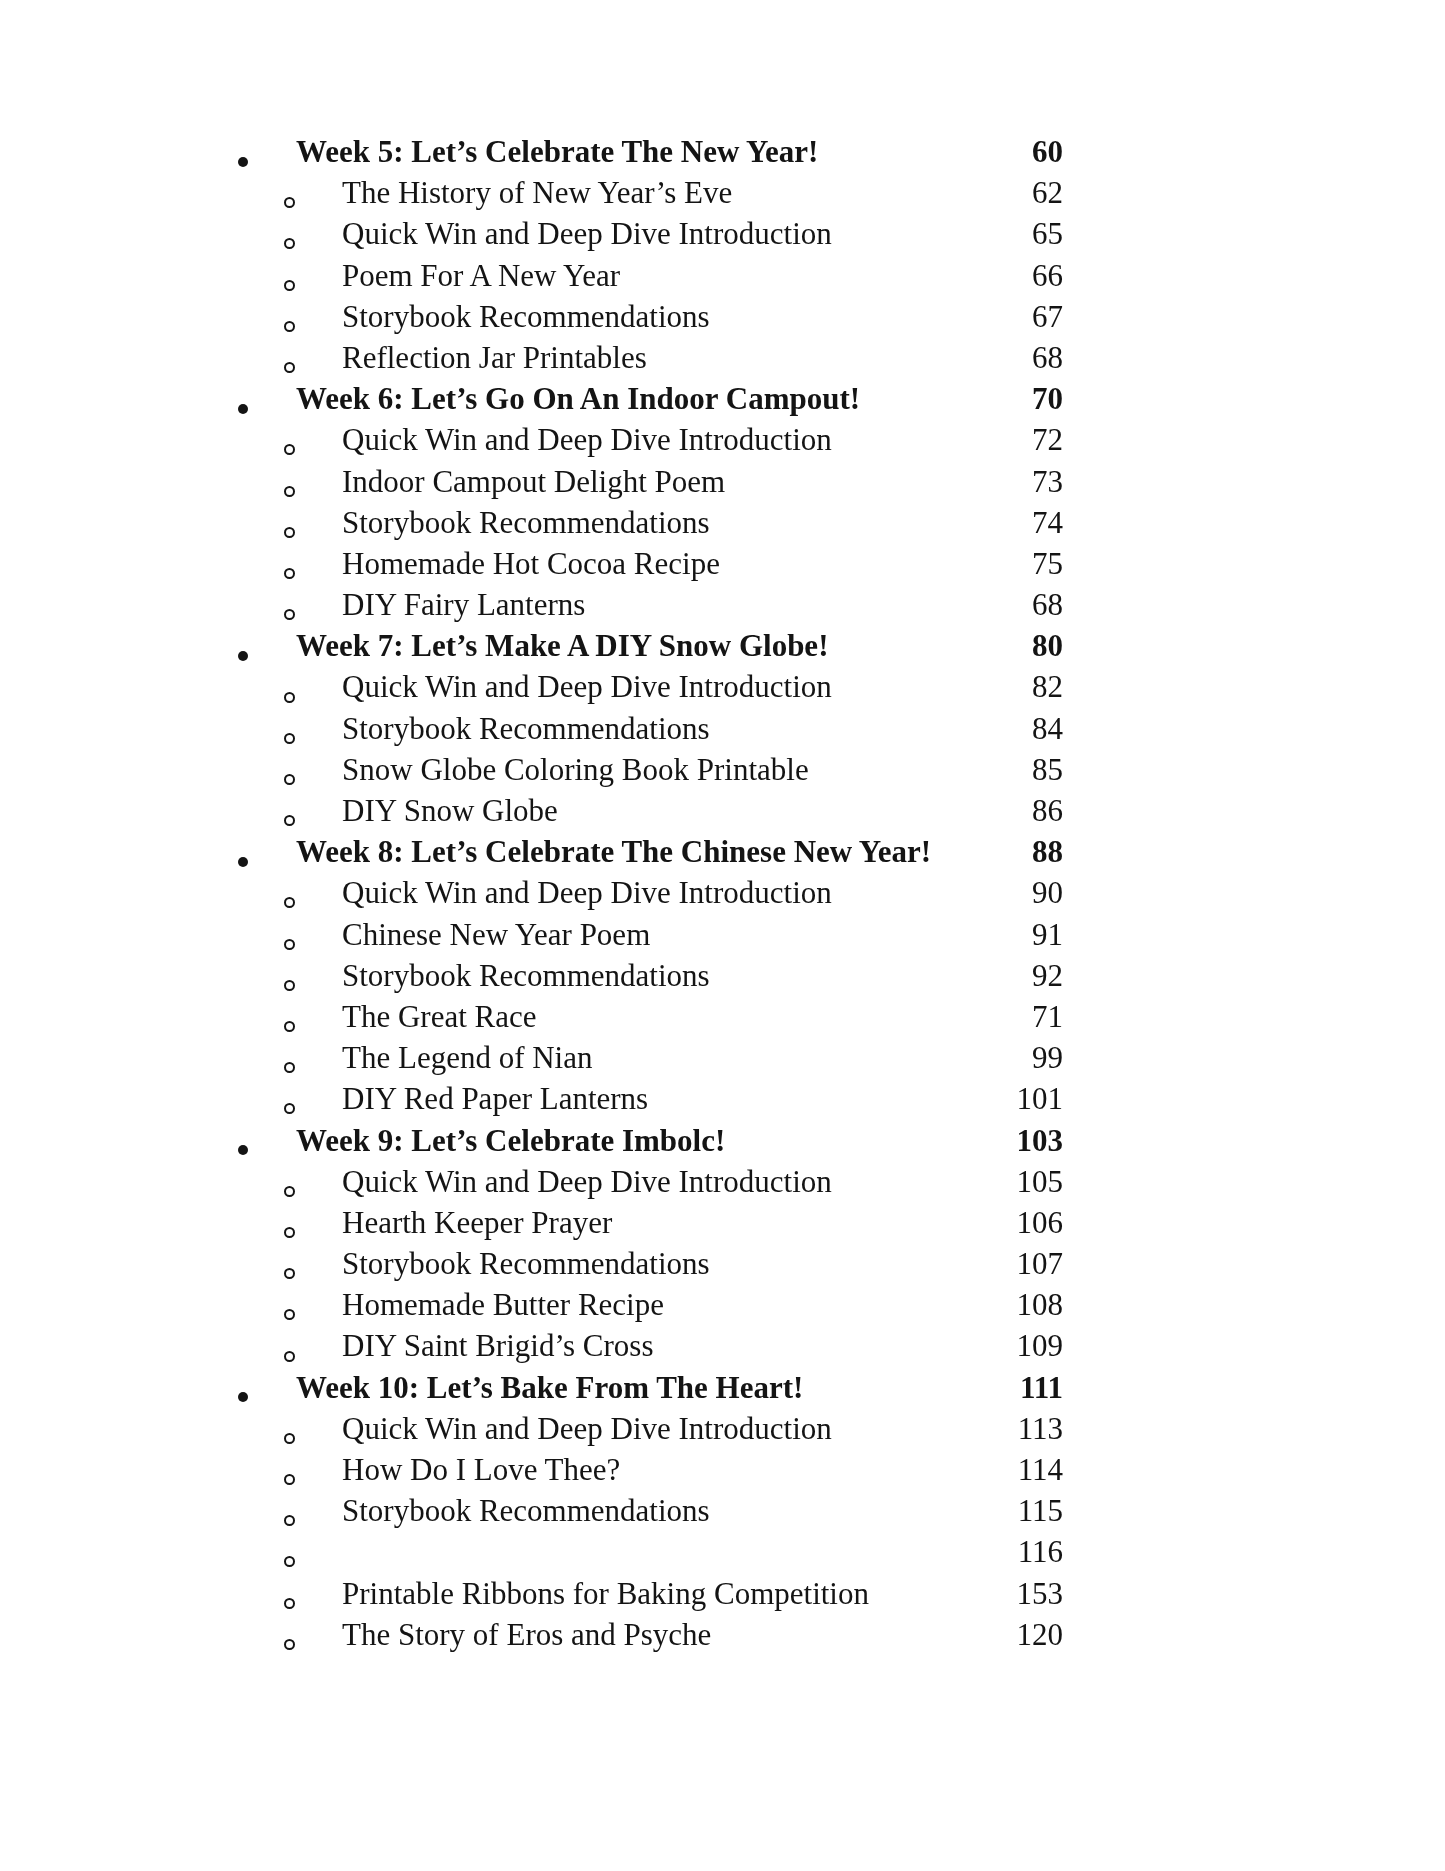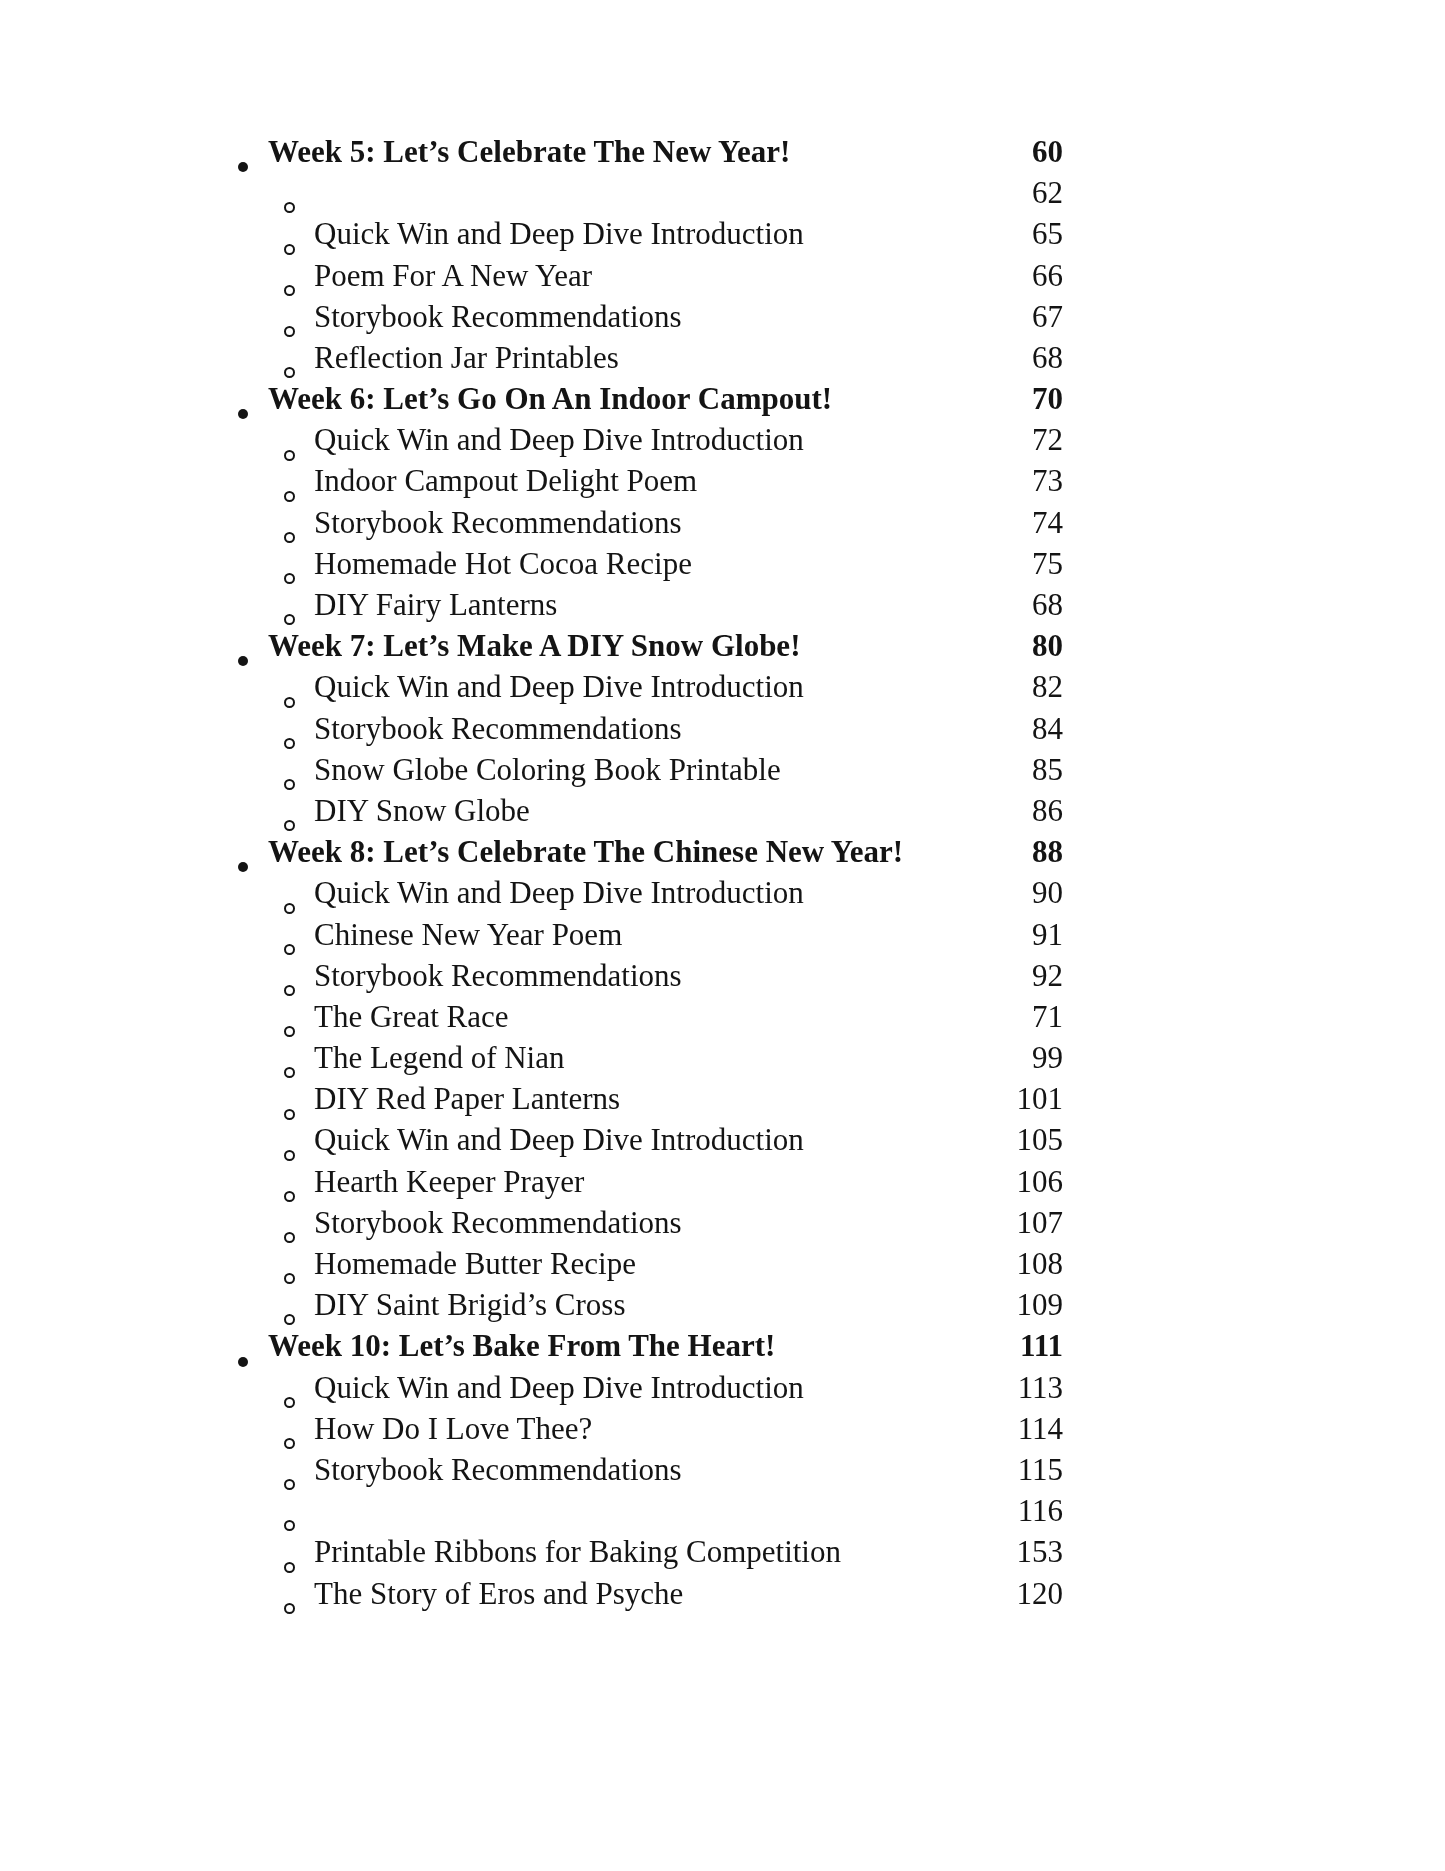--- a/index.html
+++ b/index.html
@@ -20,22 +20,23 @@
     position: absolute;
     top: 131px;
     left: 238px;
     width: 825px;
   }
   .row {
     display: flex;
     height: 41.2px;
     line-height: 41.2px;
     font-size: 31px;
-    align-items: flex-end;
+    align-items: center;
     white-space: nowrap;
+    gap: 28px;
   }
   .row.level1 { font-weight: 700; }
   .row.level2 { padding-left: 46px; font-weight: 400; }
   .bullet {
     width: 30px;
     flex: 0 0 30px;
     padding-top: 20px;
     box-sizing: border-box;
   }
   .dot-filled {
@@ -75,20 +76,21 @@
         </span>
     <span class="label">Week 5: Let’s Celebrate The New Year!</span>
     <span class="leader"></span>
     <span class="pagenum">60</span>
   </div>
 
   <div class="row level2">
     <span class="bullet">
           <i class="dot-open"></i>
         </span>
+    <span class="label">The History of New Year’s Eve</span>
     <span class="leader"></span>
     <span class="pagenum">62</span>
   </div>
 
   <div class="row level2">
     <span class="bullet">
           <i class="dot-open"></i>
         </span>
     <span class="label">Quick Win and Deep Dive Introduction</span>
     <span class="leader"></span>
@@ -278,20 +280,28 @@
 
   <div class="row level2">
     <span class="bullet">
           <i class="dot-open"></i>
         </span>
     <span class="label">DIY Red Paper Lanterns</span>
     <span class="leader"></span>
     <span class="pagenum">101</span>
   </div>
 
+  <div class="row level1">
+    <span class="bullet">
+          <i class="dot-filled"></i>
+        </span>
+    <span class="label">Week 9: Let’s Celebrate Imbolc!</span>
+    <span class="leader"></span>
+    <span class="pagenum">103</span>
+  </div>
 
   <div class="row level2">
     <span class="bullet">
           <i class="dot-open"></i>
         </span>
     <span class="label">Quick Win and Deep Dive Introduction</span>
     <span class="leader"></span>
     <span class="pagenum">105</span>
   </div>
 

